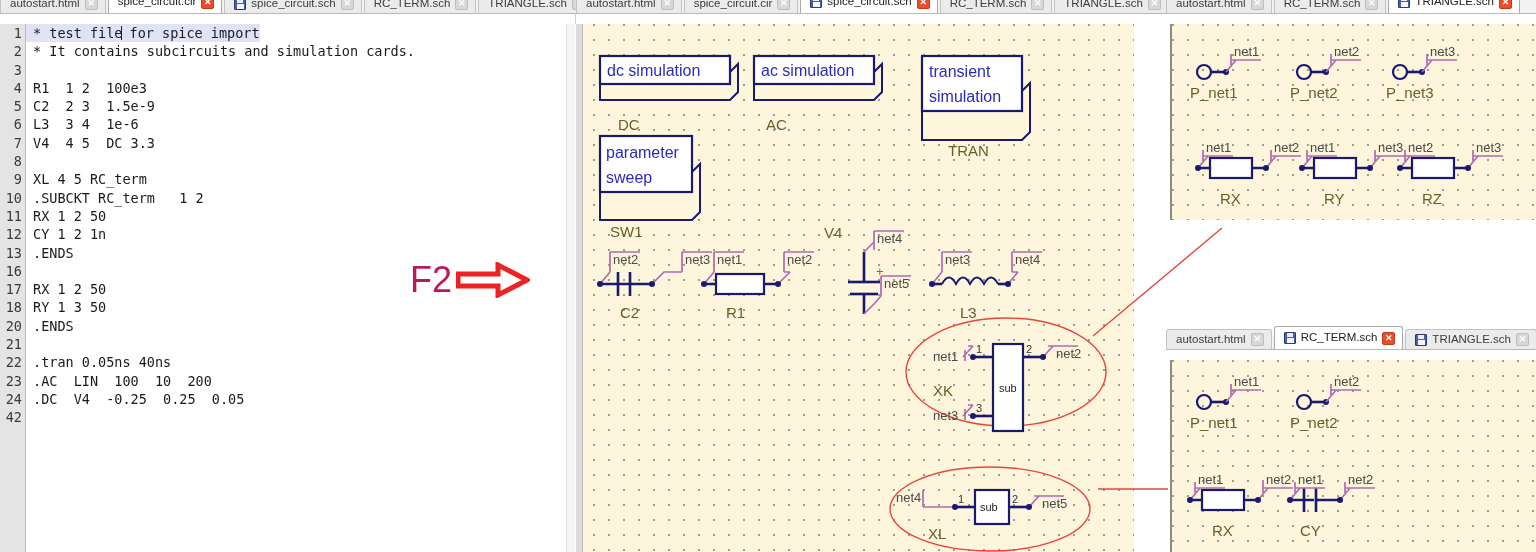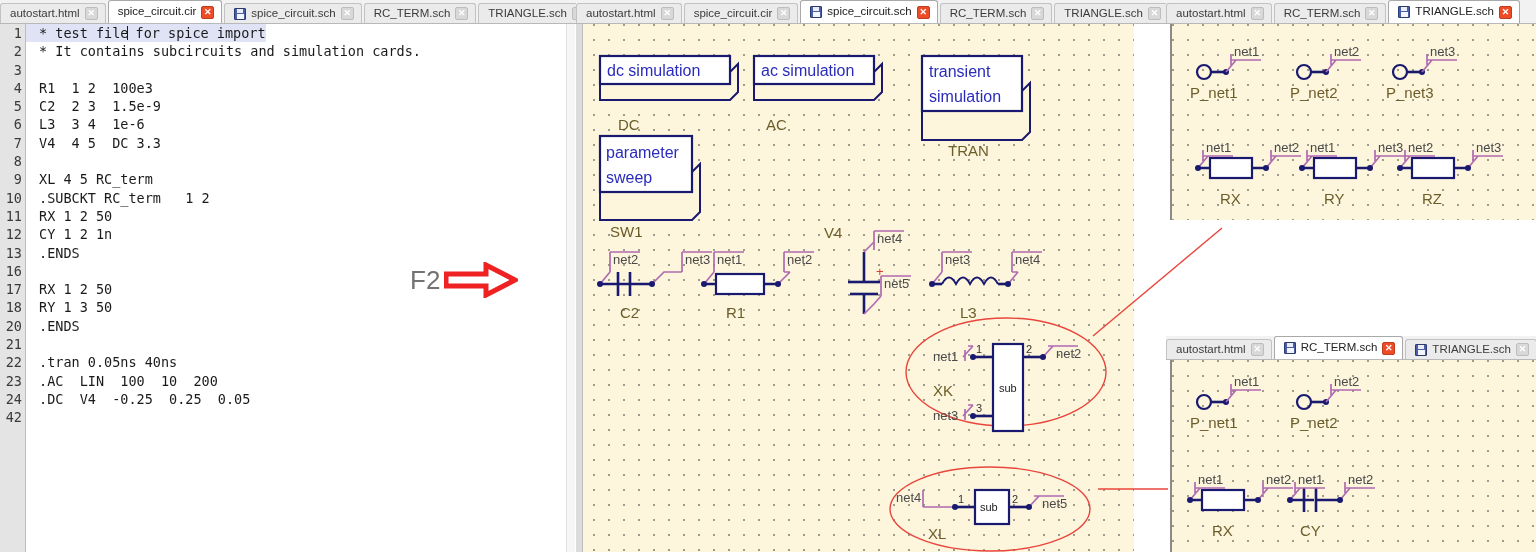--- a/index.html
+++ b/index.html
@@ -10,21 +10,21 @@
     font-family: "Liberation Sans", sans-serif;
     overflow: hidden;
   }
   #root { position: relative; width: 1536px; height: 552px; background:#fff; }
 
   
   .tabstrip {
     position: absolute;
     display: flex;
     align-items: flex-end;
-    height: 24px;
+    height: 14px;
     background: #f2f2f2;
     border-bottom: 1px solid #b8b8b8;
   }
   .tab {
     display: flex; align-items: center; gap: 5px;
     height: 20px; padding: 0 7px 0 9px;
     font-size: 11.5px; color: #3b3b3b;
     background: #ebebeb;
     border: 1px solid #c2c2c2;
     border-bottom: none;
@@ -84,21 +84,21 @@
     font-family: "DejaVu Sans Mono", "Liberation Mono", monospace;
     font-size: 13.5px; line-height: 18.3px;
   }
   .codeline { display: flex; height: 18.3px; white-space: pre; }
   .lineno {
     width: 26px; flex: 0 0 26px;
     text-align: right; padding-right: 3px;
     background: #e4e4e4; color: #3a3a3a;
     border-right: 1px solid #bcbcbc;
   }
-  .linetext { padding-left: 13px; color: #1a1a1a; }
+  .linetext { padding-left: 7px; color: #1a1a1a; }
   .codeline.current .linetext { background: #dfe3f5; }
   .caret {
     display: inline-block; width: 0; border-left: 1px solid #1a1a1a;
     height: 14px; vertical-align: -2px; margin: 0 -1px;
   }
   #gutter-tail {
     position: absolute; left: 0; top: 0; width: 26px; height: 100%;
     background: #e4e4e4; border-right: 1px solid #bcbcbc; z-index: 0;
   }
   #code-area { z-index: 1; }
@@ -106,21 +106,21 @@
     position: absolute; right: 0; top: 24px; width: 9px; height: 528px;
     background: #f6f6f6; border-left: 1px solid #e0e0e0;
   }
 
   
   #f2-annot {
     position: absolute; left: 410px; top: 262px;
     display: flex; align-items: center; gap: 4px;
   }
   #f2-annot .f2text {
-    font-size: 26px; color: #737373; font-family: "Liberation Sans", sans-serif;
+    font-size: 36px; color: #be185d; font-family: "Liberation Sans", sans-serif;
     line-height: 1;
   }
   .red-arrow { display:block; }
   .sch-canvas {
     position: absolute; left: 0; right: 12px;
     background-color: #fdf6dc;
     background-image:
       radial-gradient(circle at 1px 1px, #9b9b8e 0.9px, transparent 1.1px);
     background-size: 15px 15px;
     overflow: hidden;

